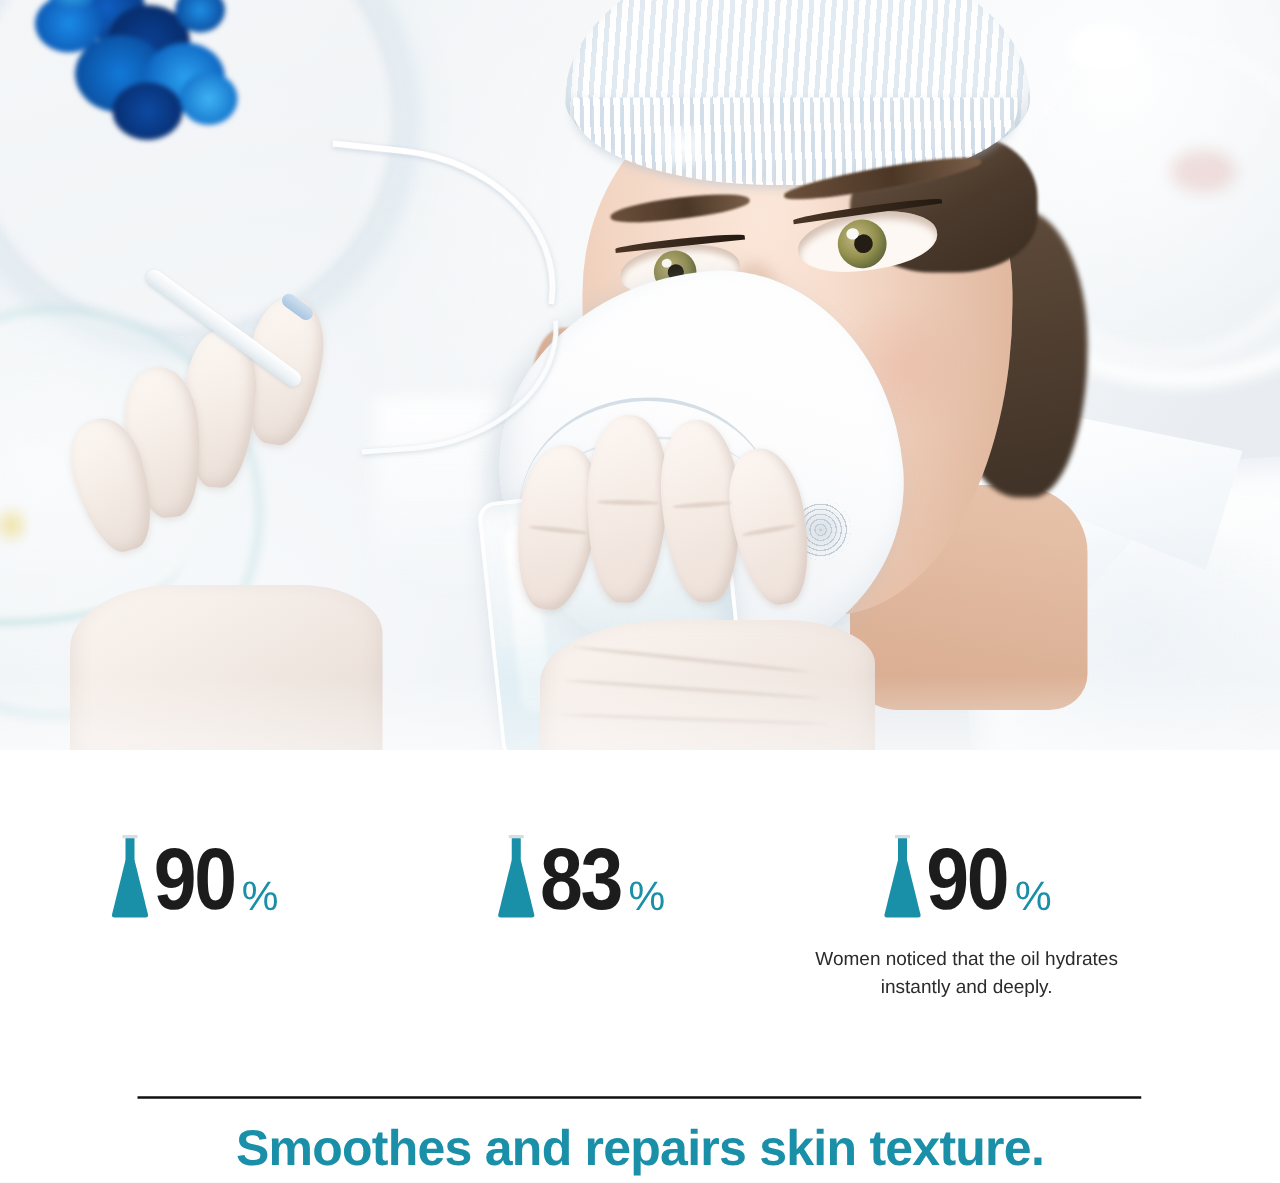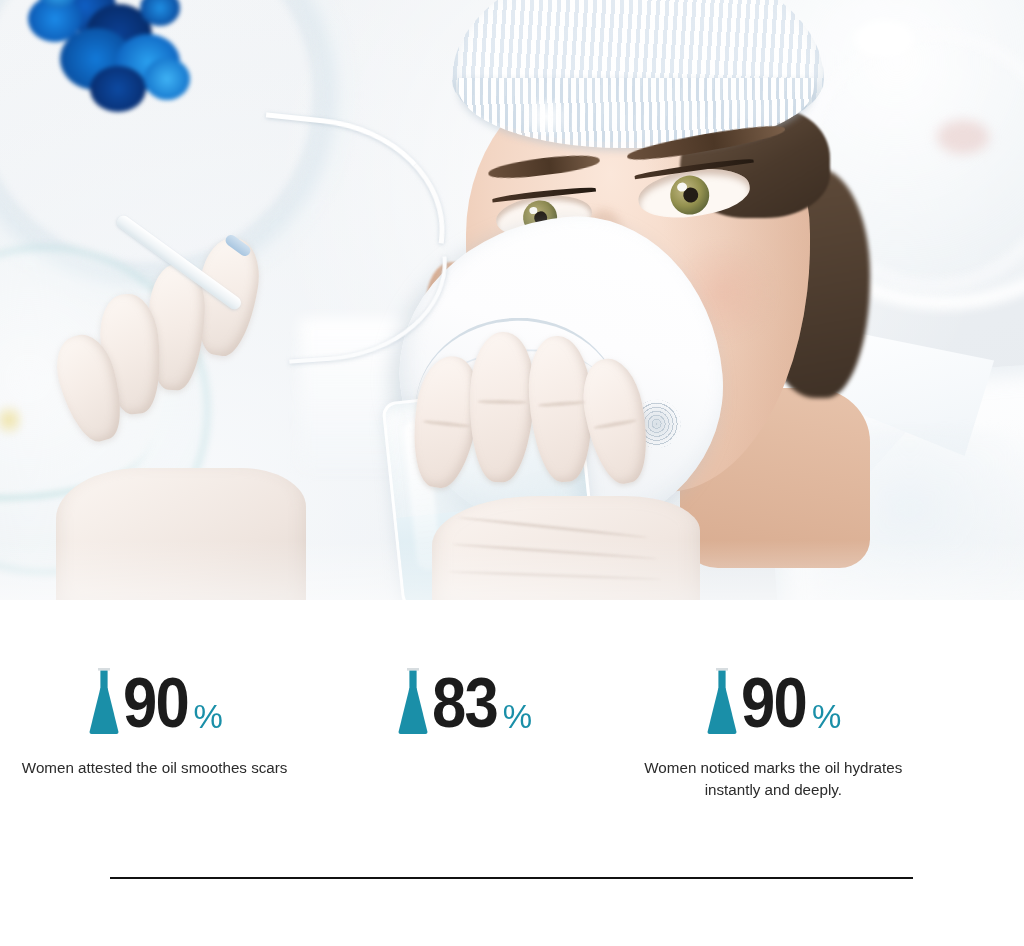--- a/index.html
+++ b/index.html
@@ -544,21 +544,20 @@
     <div class="stat">
       <div class="stat-figure">
         <svg class="flask-icon" viewBox="0 0 34 72">
           <rect x="11" y="2" width="12" height="2.6" fill="#d7dde0"></rect>
           <rect x="13.4" y="4.6" width="7.2" height="18" fill="#1a8fa8"></rect>
           <path d="M13.4 22 L2.5 66 a2 2 0 0 0 2 2 H29.5 a2 2 0 0 0 2 -2 L20.6 22 Z" fill="#1a8fa8"></path>
         </svg>
         <span class="stat-num">90</span>
         <span class="stat-pct" style="color:#1a8fa8">%</span>
       </div>
-      <div class="stat-caption">Women attested the oil smoothes scars</div>
     </div>
 
     <div class="stat">
       <div class="stat-figure">
         <svg class="flask-icon" viewBox="0 0 34 72">
           <rect x="11" y="2" width="12" height="2.6" fill="#d7dde0"></rect>
           <rect x="13.4" y="4.6" width="7.2" height="18" fill="#1a8fa8"></rect>
           <path d="M13.4 22 L2.5 66 a2 2 0 0 0 2 2 H29.5 a2 2 0 0 0 2 -2 L20.6 22 Z" fill="#1a8fa8"></path>
         </svg>
         <span class="stat-num">83</span>
@@ -569,20 +568,21 @@
     <div class="stat">
       <div class="stat-figure">
         <svg class="flask-icon" viewBox="0 0 34 72">
           <rect x="11" y="2" width="12" height="2.6" fill="#d7dde0"></rect>
           <rect x="13.4" y="4.6" width="7.2" height="18" fill="#1a8fa8"></rect>
           <path d="M13.4 22 L2.5 66 a2 2 0 0 0 2 2 H29.5 a2 2 0 0 0 2 -2 L20.6 22 Z" fill="#1a8fa8"></path>
         </svg>
         <span class="stat-num">90</span>
         <span class="stat-pct" style="color:#1a8fa8">%</span>
       </div>
-      <div class="stat-caption">Women noticed marks the oil hydrates instantly and deeply.</div>
+      <div class="stat-caption">Women noticed that the oil hydrates instantly and deeply.</div>
     </div>
 
   </div>
 
   <div class="divider"></div>
 
+  <div class="headline" style="color:#1a8fa8">Smoothes and repairs skin texture.</div>
 </div>
 
 </body></html>

